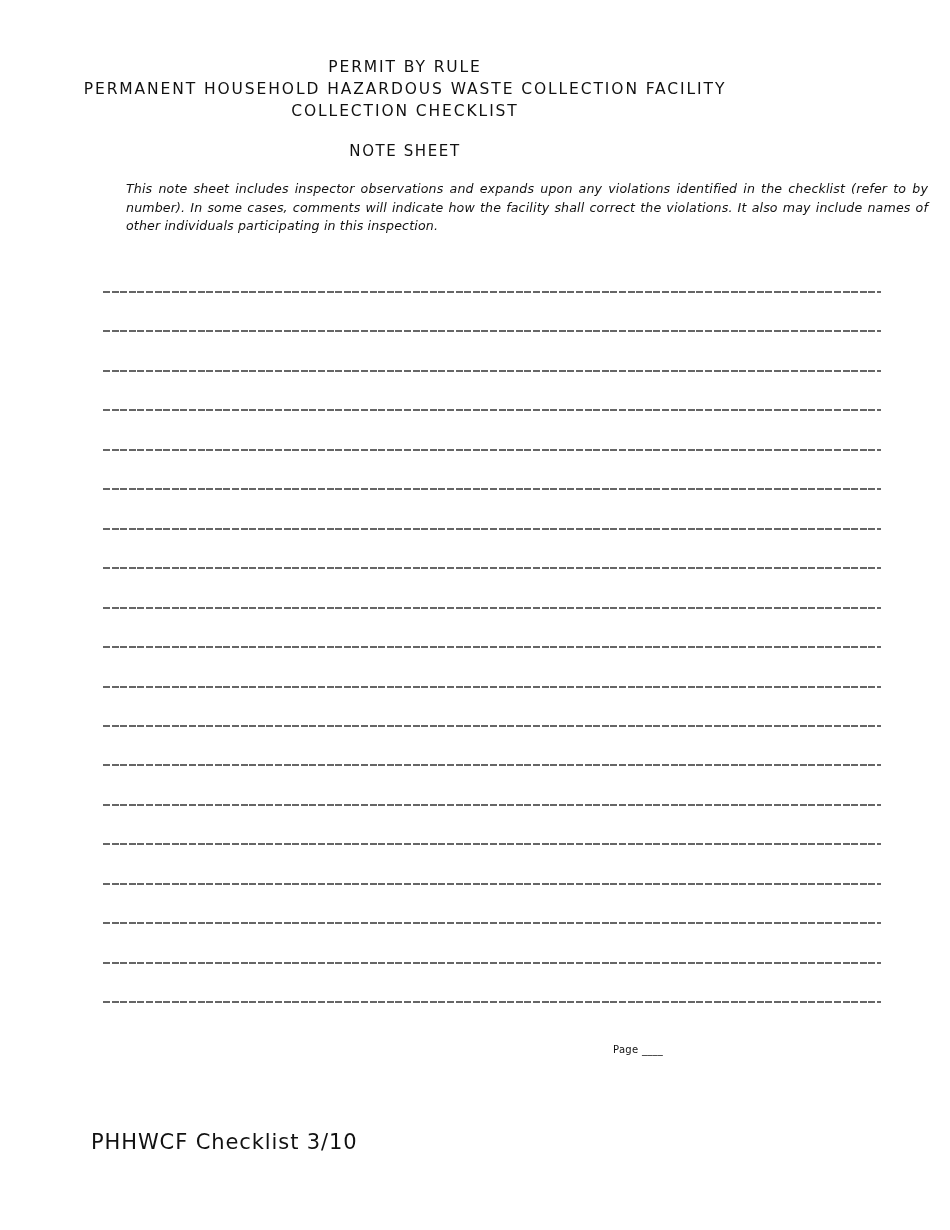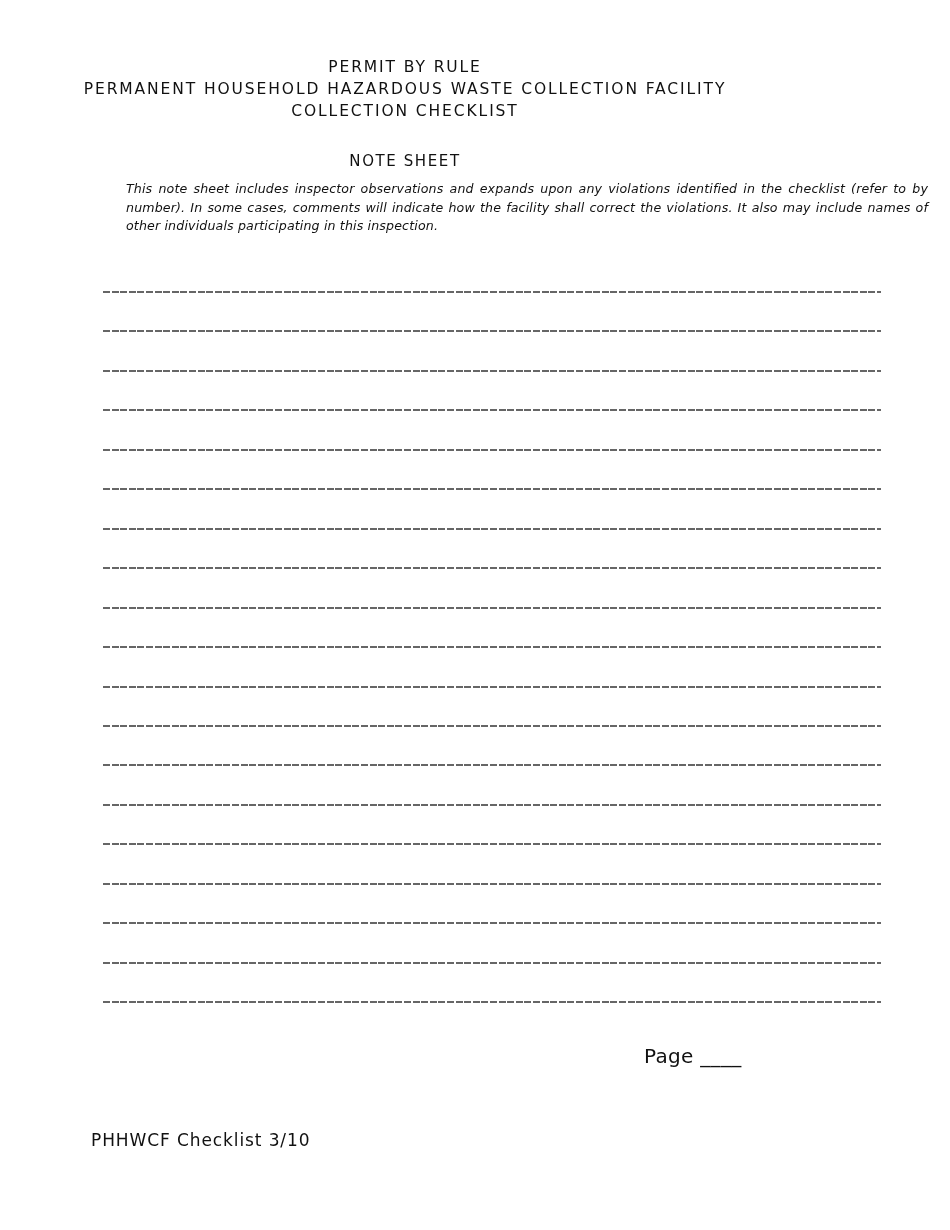--- a/index.html
+++ b/index.html
@@ -3,29 +3,29 @@
 <meta charset="utf-8">
 <style>
   html, body { margin: 0; padding: 0; background: #ffffff; }
   body { width: 950px; height: 1230px; position: relative; overflow: hidden;
          font-family: "DejaVu Sans", sans-serif; color: #111; }
   .header { position: absolute; left: 0; width: 810px; text-align: center; }
   .h-line { font-size: 15.5px; letter-spacing: 1.9px; line-height: 22px; white-space: nowrap; }
   #h1 { top: 56px; }
   #h2 { top: 78px; }
   #h3 { top: 100px; }
-  #note-title { top: 142px; font-size: 15px; letter-spacing: 1.6px; margin-top: 10px; }
+  #note-title { top: 142px; font-size: 15px; letter-spacing: 1.6px; }
   .intro { position: absolute; left: 91px; width: 802px; top: 180px;
            font-size: 12.6px; font-style: italic; line-height: 18.5px;
            text-align: justify; letter-spacing: 0.15px; margin-left: 35px; }
   .lines { position: absolute; left: 103px; width: 778px; top: 291px; }
   .note-line { position: absolute; left: 0; width: 778px; height: 2px;
                background-image: repeating-linear-gradient(to right, #666 0px, #666 7px, transparent 7px, transparent 8.6px); }
-  .page-label { position: absolute; left: 644px; top: 1044px; font-size: 20px; letter-spacing: 0.3px; }
-  .footer { position: absolute; left: 91px; top: 1130px; font-size: 17px; letter-spacing: 0.9px; }
+  .page-label { position: absolute; left: 613px; top: 1044px; font-size: 10px; letter-spacing: 0.3px; }
+  .footer { position: absolute; left: 91px; top: 1130px; font-size: 21px; letter-spacing: 0.9px; }
 </style>
 </head>
 <body>
 
 <div class="header h-line" id="h1">PERMIT BY RULE</div>
 <div class="header h-line" id="h2">PERMANENT HOUSEHOLD HAZARDOUS WASTE COLLECTION FACILITY</div>
 <div class="header h-line" id="h3">COLLECTION CHECKLIST</div>
 <div class="header" id="note-title">NOTE SHEET</div>
 
 <div class="intro">This note sheet includes inspector observations and expands upon any violations identified in the checklist (refer to by number). In some cases, comments will indicate how the facility shall correct the violations.  It also may include names of other individuals participating in this inspection.</div>

